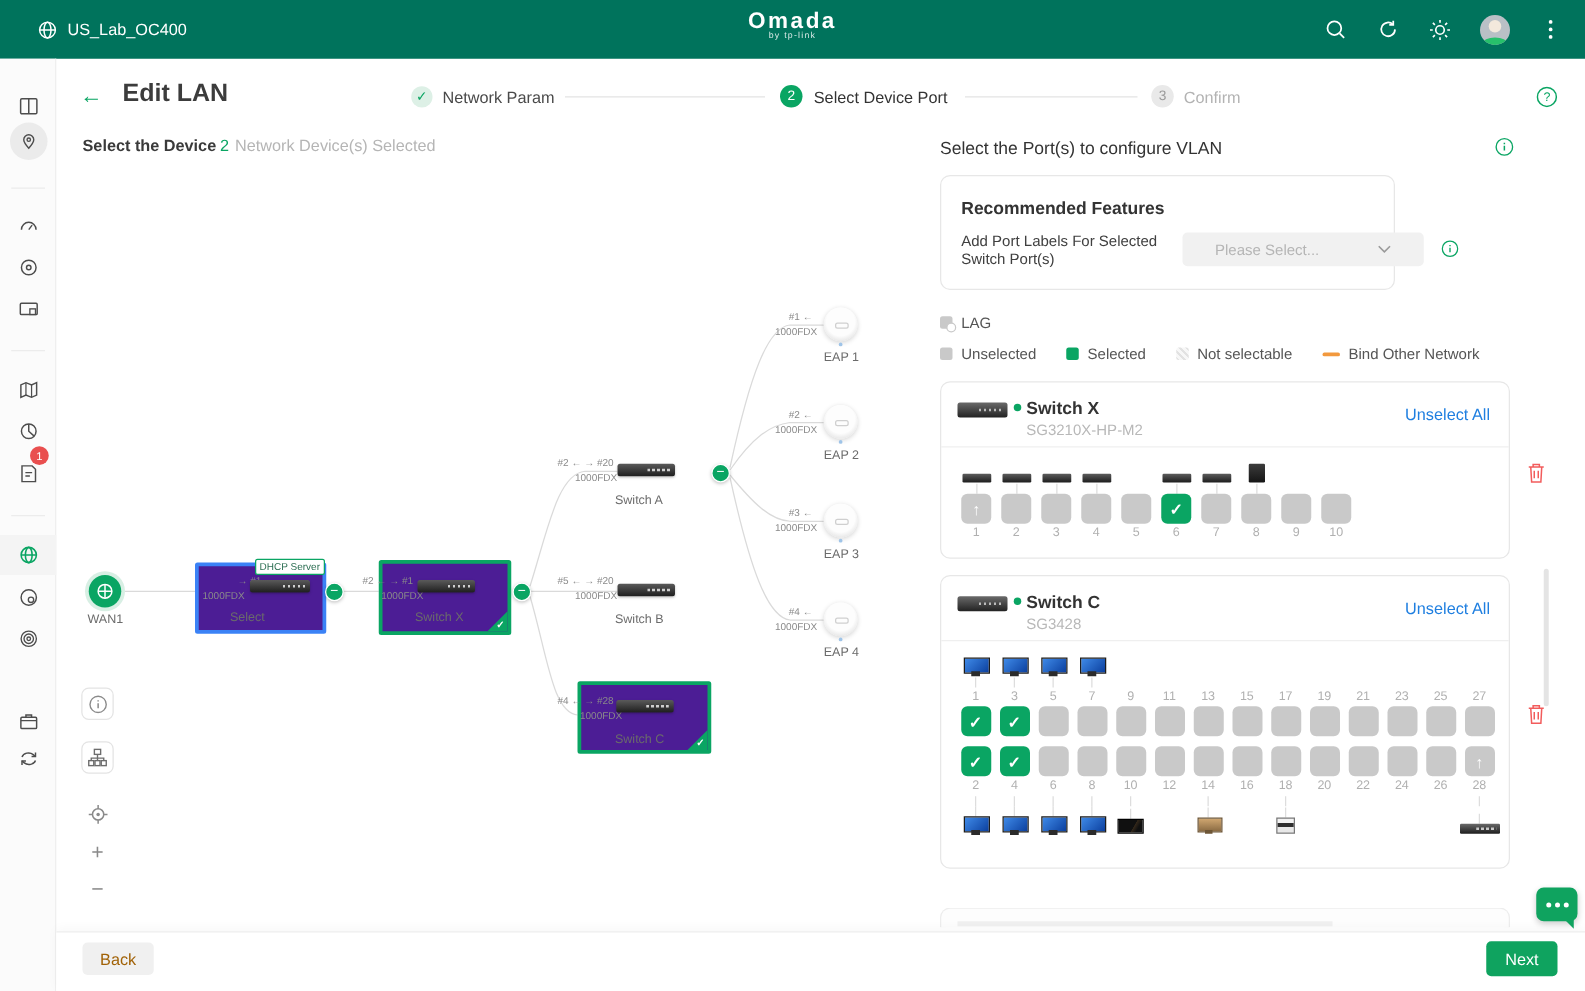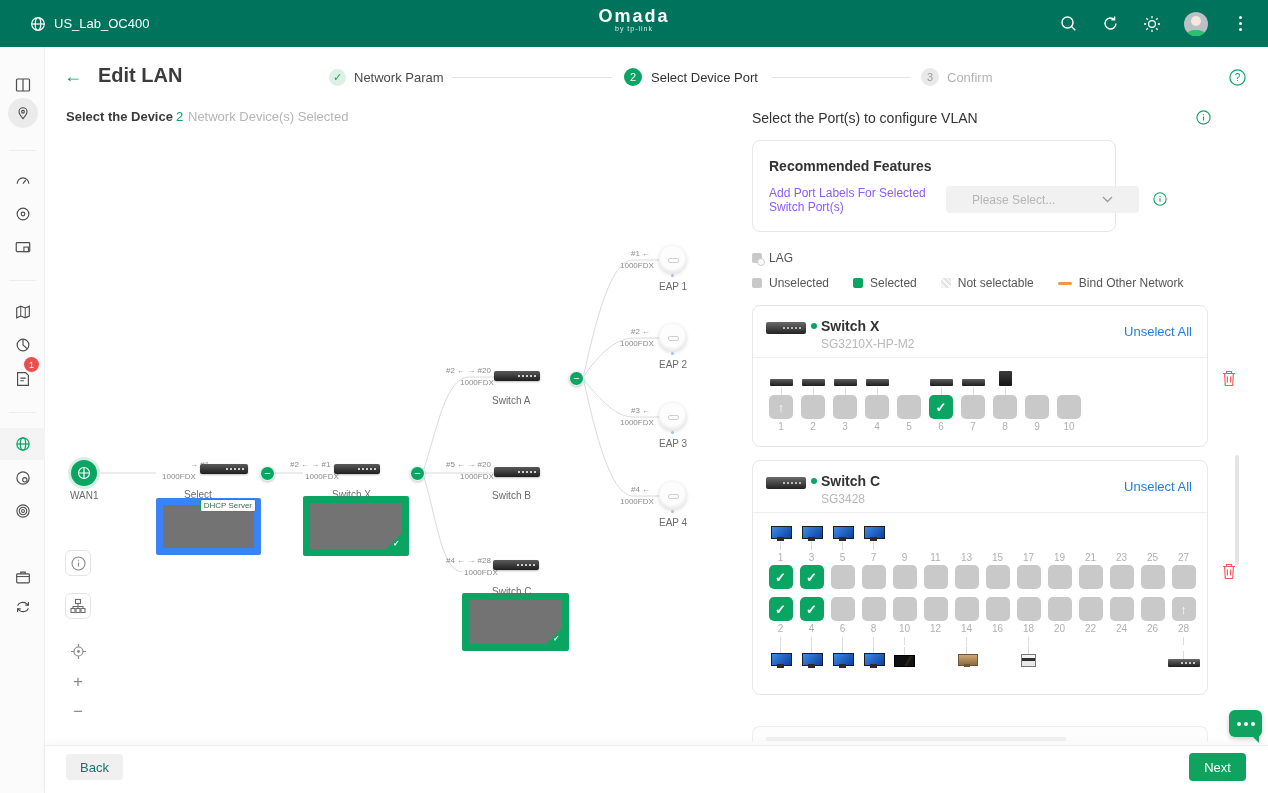--- a/index.html
+++ b/index.html
@@ -47,21 +47,21 @@
   .stl-1{left:452px;width:160px;}
   .stl-2{left:772px;width:138px;}
   .help-btn{position:absolute;left:1229px;top:69px;cursor:pointer;}
 
   .sel-dev-title{position:absolute;left:66px;top:109px;font-size:13px;font-weight:700;color:#3a3a3a;}
   .sel-dev-count{position:absolute;left:176px;top:109px;font-size:13px;color:var(--accent);}
   .sel-dev-suffix{position:absolute;left:188px;top:109px;font-size:13px;color:#b5b5b5;}
 
   
   .topo-svg{position:absolute;left:0;top:0;pointer-events:none;}
-  .tnode-box{position:absolute;background:#737373;border:7px solid #3b82f6;border-radius:2px;cursor:pointer;margin-top:48px;}
+  .tnode-box{position:absolute;background:#4c1d95;border:3px solid #3b82f6;border-radius:2px;cursor:pointer;}
   .tnode-box.sel{border-color:var(--accent);}
   .corner-check{position:absolute;right:0;bottom:0;width:0;height:0;border-left:16px solid transparent;border-bottom:16px solid var(--accent);}
   .corner-check span{position:absolute;left:-9px;top:6px;color:#fff;font-size:8px;font-weight:700;}
   .dhcp-badge{position:absolute;background:#fff;border:1px solid var(--accent);border-radius:2px;font-size:8px;color:#2c6e52;padding:1px 3px;white-space:nowrap;}
   .tlabel{position:absolute;font-size:8px;color:#8a8a8a;white-space:nowrap;}
   .tname{position:absolute;font-size:10px;color:#6b6b6b;white-space:nowrap;text-align:left;}
   .img-slab{position:absolute;height:10px;border-radius:2px;background:linear-gradient(#5a5a5a,#1e1e1e);box-shadow:0 1px 2px rgba(0,0,0,.25);}
   .img-slab::after{content:'';position:absolute;right:4px;top:4px;width:18px;height:2px;background:repeating-linear-gradient(90deg,#cfcfcf 0 2px,transparent 2px 4px);}
   .wan-node{position:absolute;width:26px;height:26px;border-radius:50%;background:var(--accent);box-shadow:0 0 0 3px #d8efe4;display:flex;align-items:center;justify-content:center;cursor:pointer;}
   .eap-node{position:absolute;width:27px;height:27px;border-radius:50%;background:radial-gradient(circle at 50% 42%,#fdfdfd 55%,#e9e9e9 75%,#f6f6f6);box-shadow:0 1px 4px rgba(0,0,0,.18);cursor:pointer;}
@@ -70,21 +70,21 @@
   .minus-btn{position:absolute;width:15px;height:15px;border-radius:50%;background:var(--accent);border:1.5px solid #fff;box-shadow:0 1px 3px rgba(0,0,0,.25);color:#fff;display:flex;align-items:center;justify-content:center;font-size:11px;line-height:1;cursor:pointer;}
   .topo-ctl{position:absolute;left:65px;width:26px;height:26px;border:1px solid #e4e4e4;border-radius:6px;background:#fff;display:flex;align-items:center;justify-content:center;cursor:pointer;color:#6d6d6d;}
   .topo-ctl.noborder{border:none;font-size:17px;color:#8a8a8a;}
 
   
   .rp-title{position:absolute;left:752px;top:110px;font-size:14px;font-weight:400;color:#333;}
   .rp-info{position:absolute;left:1196px;top:110px;cursor:pointer;}
   .card{position:absolute;background:#fff;border:1px solid #e7e7e7;border-radius:8px;}
   .rec-card{left:752px;top:140px;width:364px;height:92px;}
   .rec-title{position:absolute;left:16px;top:17px;font-size:14px;font-weight:700;color:#333;}
-  .rec-label{position:absolute;left:16px;top:45px;font-size:12px;color:#8b5cf6;line-height:14px;width:180px;}
+  .rec-label{position:absolute;left:16px;top:45px;font-size:12px;color:#404040;line-height:14px;width:180px;}
   .rec-select{position:absolute;left:193px;top:45px;width:193px;height:27px;background:#f1f1f1;border-radius:4px;display:flex;align-items:center;padding:0 26px;cursor:pointer;}
   .rec-select .ph{font-size:12px;color:#b5b5b5;flex:1;}
   .rec-info{position:absolute;left:400px;top:51px;cursor:pointer;}
 
   .legend{position:absolute;left:752px;top:251px;width:470px;font-size:12px;color:#555;}
   .lg-row{display:flex;align-items:center;margin-bottom:11px;}
   .lg-item{display:flex;align-items:center;margin-right:24px;}
   .lg-sq{width:10px;height:10px;border-radius:2px;margin-right:7px;}
   .lg-un{background:#c9c9c9;}
   .lg-sel{background:var(--accent);}
@@ -127,21 +127,21 @@
   .printer{width:15px;height:13px;border:1px solid #777;background:linear-gradient(#f2f2f2 28%,#2e2e2e 28%,#2e2e2e 58%,#e8e8e8 58%);}
   .switch-wide{width:32px;height:8px;border-radius:1px;background:linear-gradient(#6a6a6a,#1d1d1d);}
   .switch-wide::after{content:'';position:absolute;right:3px;top:3px;width:16px;height:2px;background:repeating-linear-gradient(90deg,#c9c9c9 0 2px,transparent 2px 4px);}
   .trash{position:absolute;left:1221px;cursor:pointer;}
   .scroll-thumb{position:absolute;left:1235px;top:455px;width:4px;height:110px;border-radius:2px;background:#e4e4e4;}
   .ghost-card{position:absolute;left:752px;top:726px;width:456px;height:16px;border:1px solid #ededed;border-bottom:none;border-radius:8px 8px 0 0;background:#fdfdfd;overflow:hidden;}
   .ghost-card i{position:absolute;left:13px;top:10px;width:300px;height:4px;background:#f0f0f0;}
 
   
   .footer{position:absolute;left:45px;top:745px;width:1223px;height:48px;background:#fff;border-top:1px solid #ededed;box-shadow:0 -3px 8px rgba(0,0,0,.03);}
-  .btn-back{position:absolute;left:21px;top:8px;width:57px;height:26px;background:#f0f0f0;border:none;border-radius:4px;font-size:13px;color:#0f766e;cursor:pointer;}
+  .btn-back{position:absolute;left:21px;top:8px;width:57px;height:26px;background:#f0f0f0;border:none;border-radius:4px;font-size:13px;color:#a16207;cursor:pointer;}
   .btn-next{position:absolute;right:22px;top:7px;width:57px;height:28px;background:#0fa35f;border:none;border-radius:4px;font-size:13px;color:#fff;cursor:pointer;}
   .chat-bubble{position:absolute;left:1229px;top:710px;width:33px;height:27px;background:#0fa35f;border-radius:6px;display:flex;align-items:center;justify-content:center;gap:3px;cursor:pointer;box-shadow:0 2px 5px rgba(0,0,0,.2);}
   .chat-bubble i{width:4px;height:4px;border-radius:50%;background:#fff;}
   .chat-bubble::after{content:'';position:absolute;right:3px;bottom:-6px;width:0;height:0;border-left:7px solid transparent;border-top:7px solid #0fa35f;}
 </style>
 </head>
 <body>
 
 <div id="page">
 

